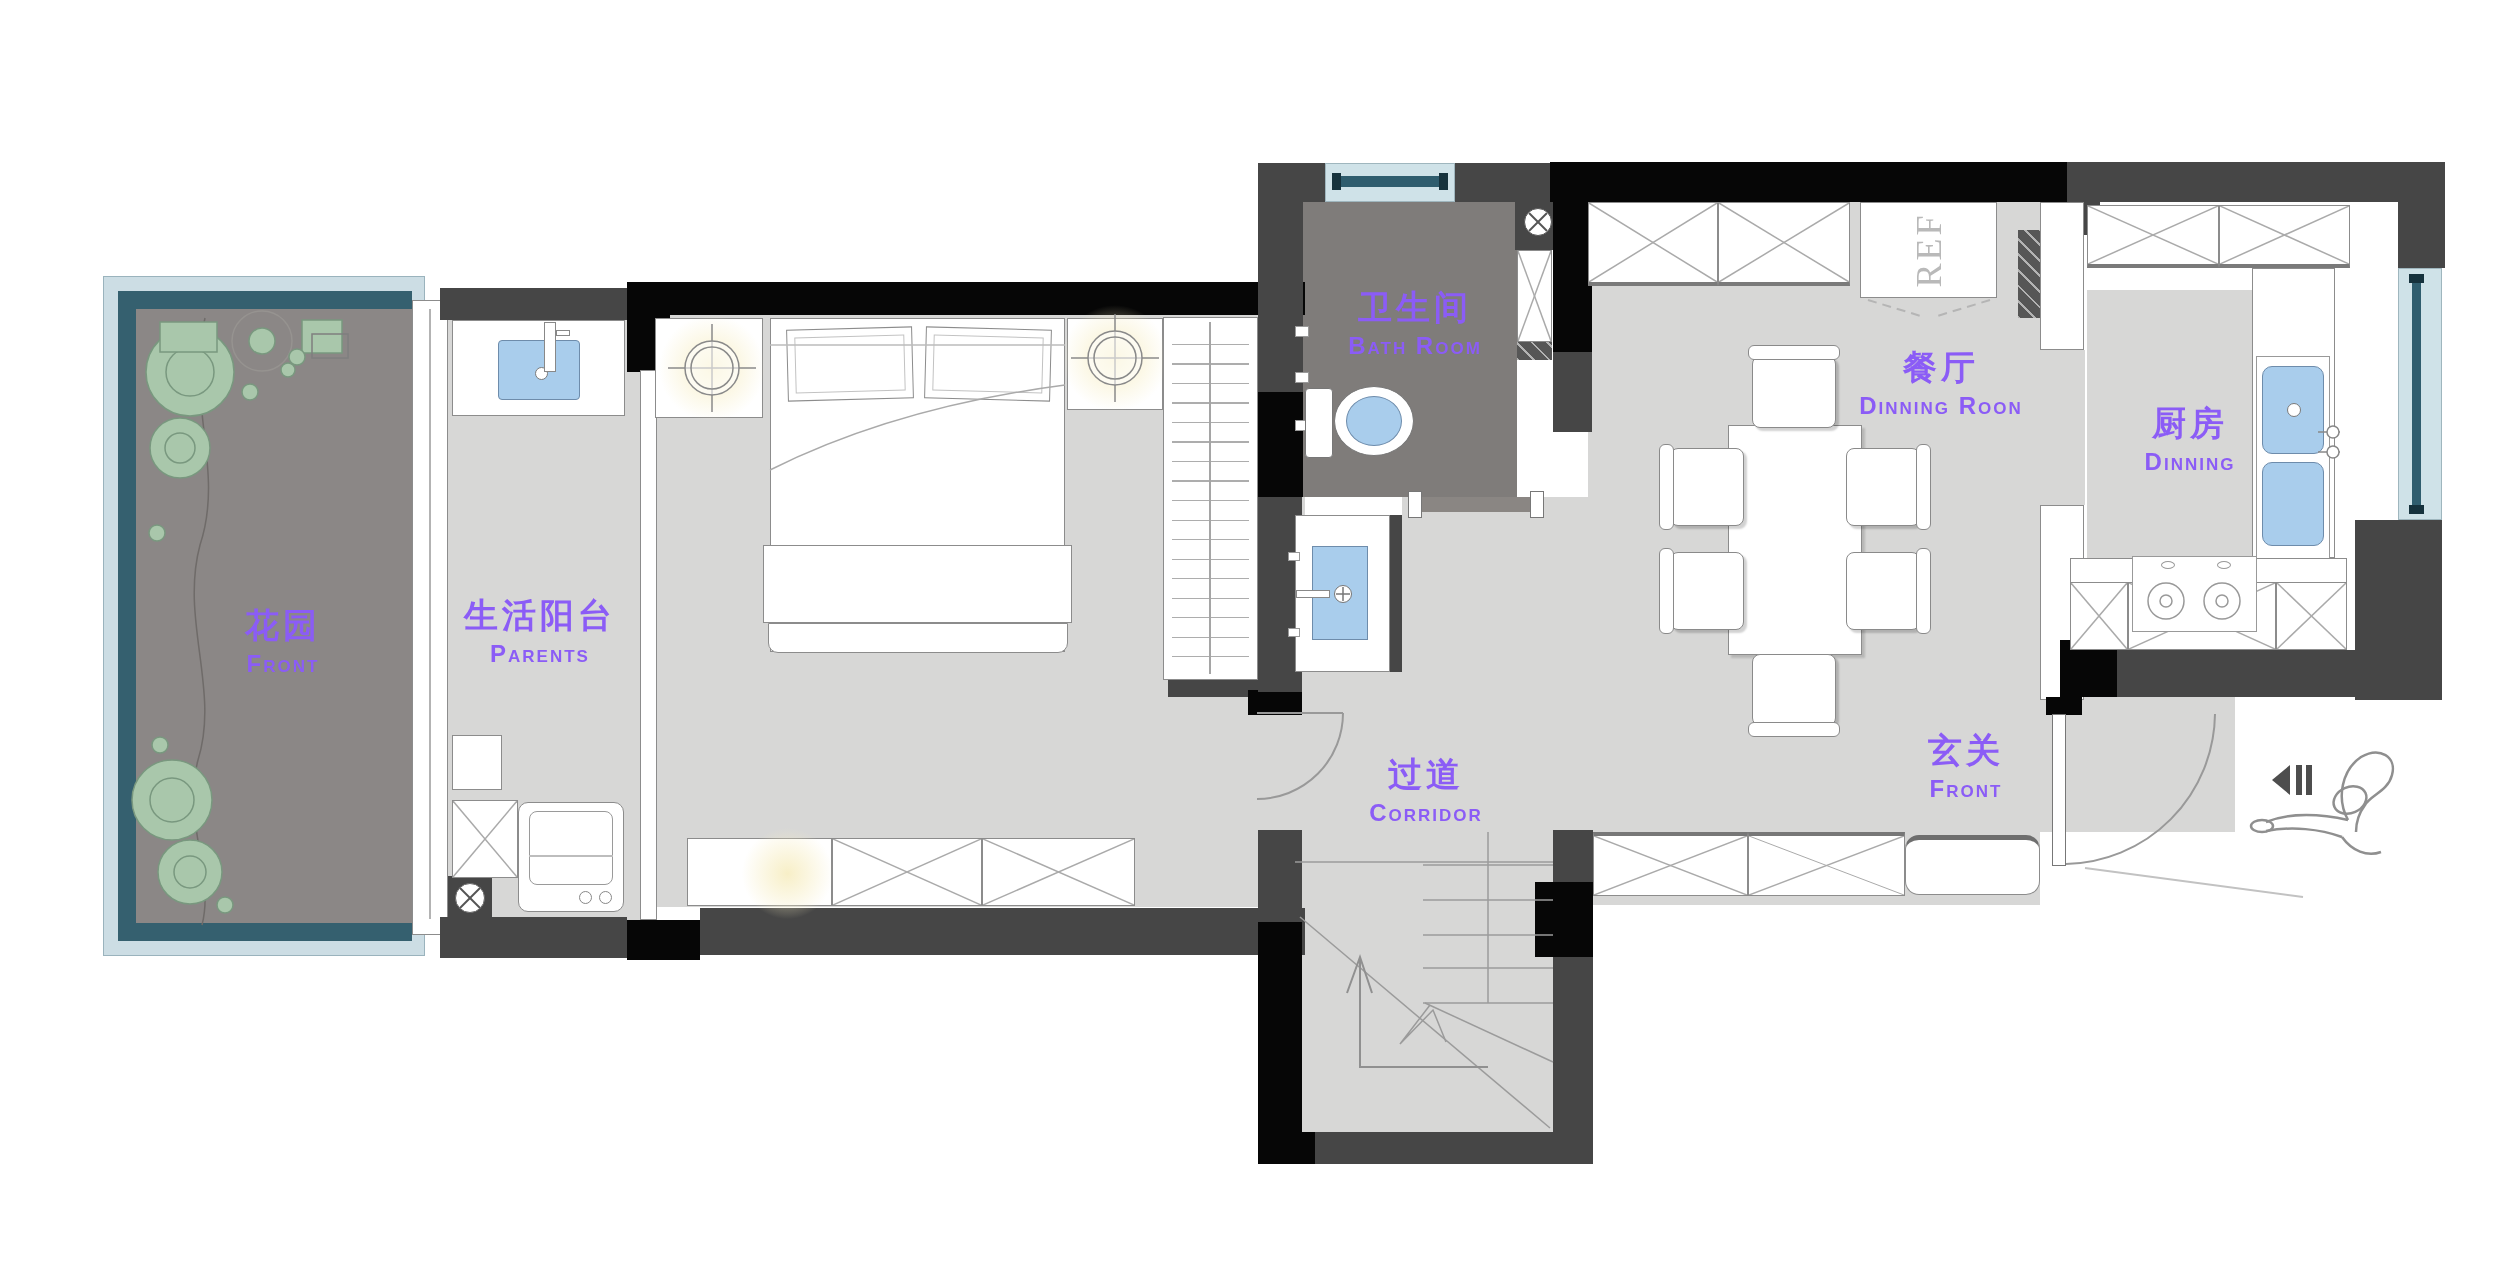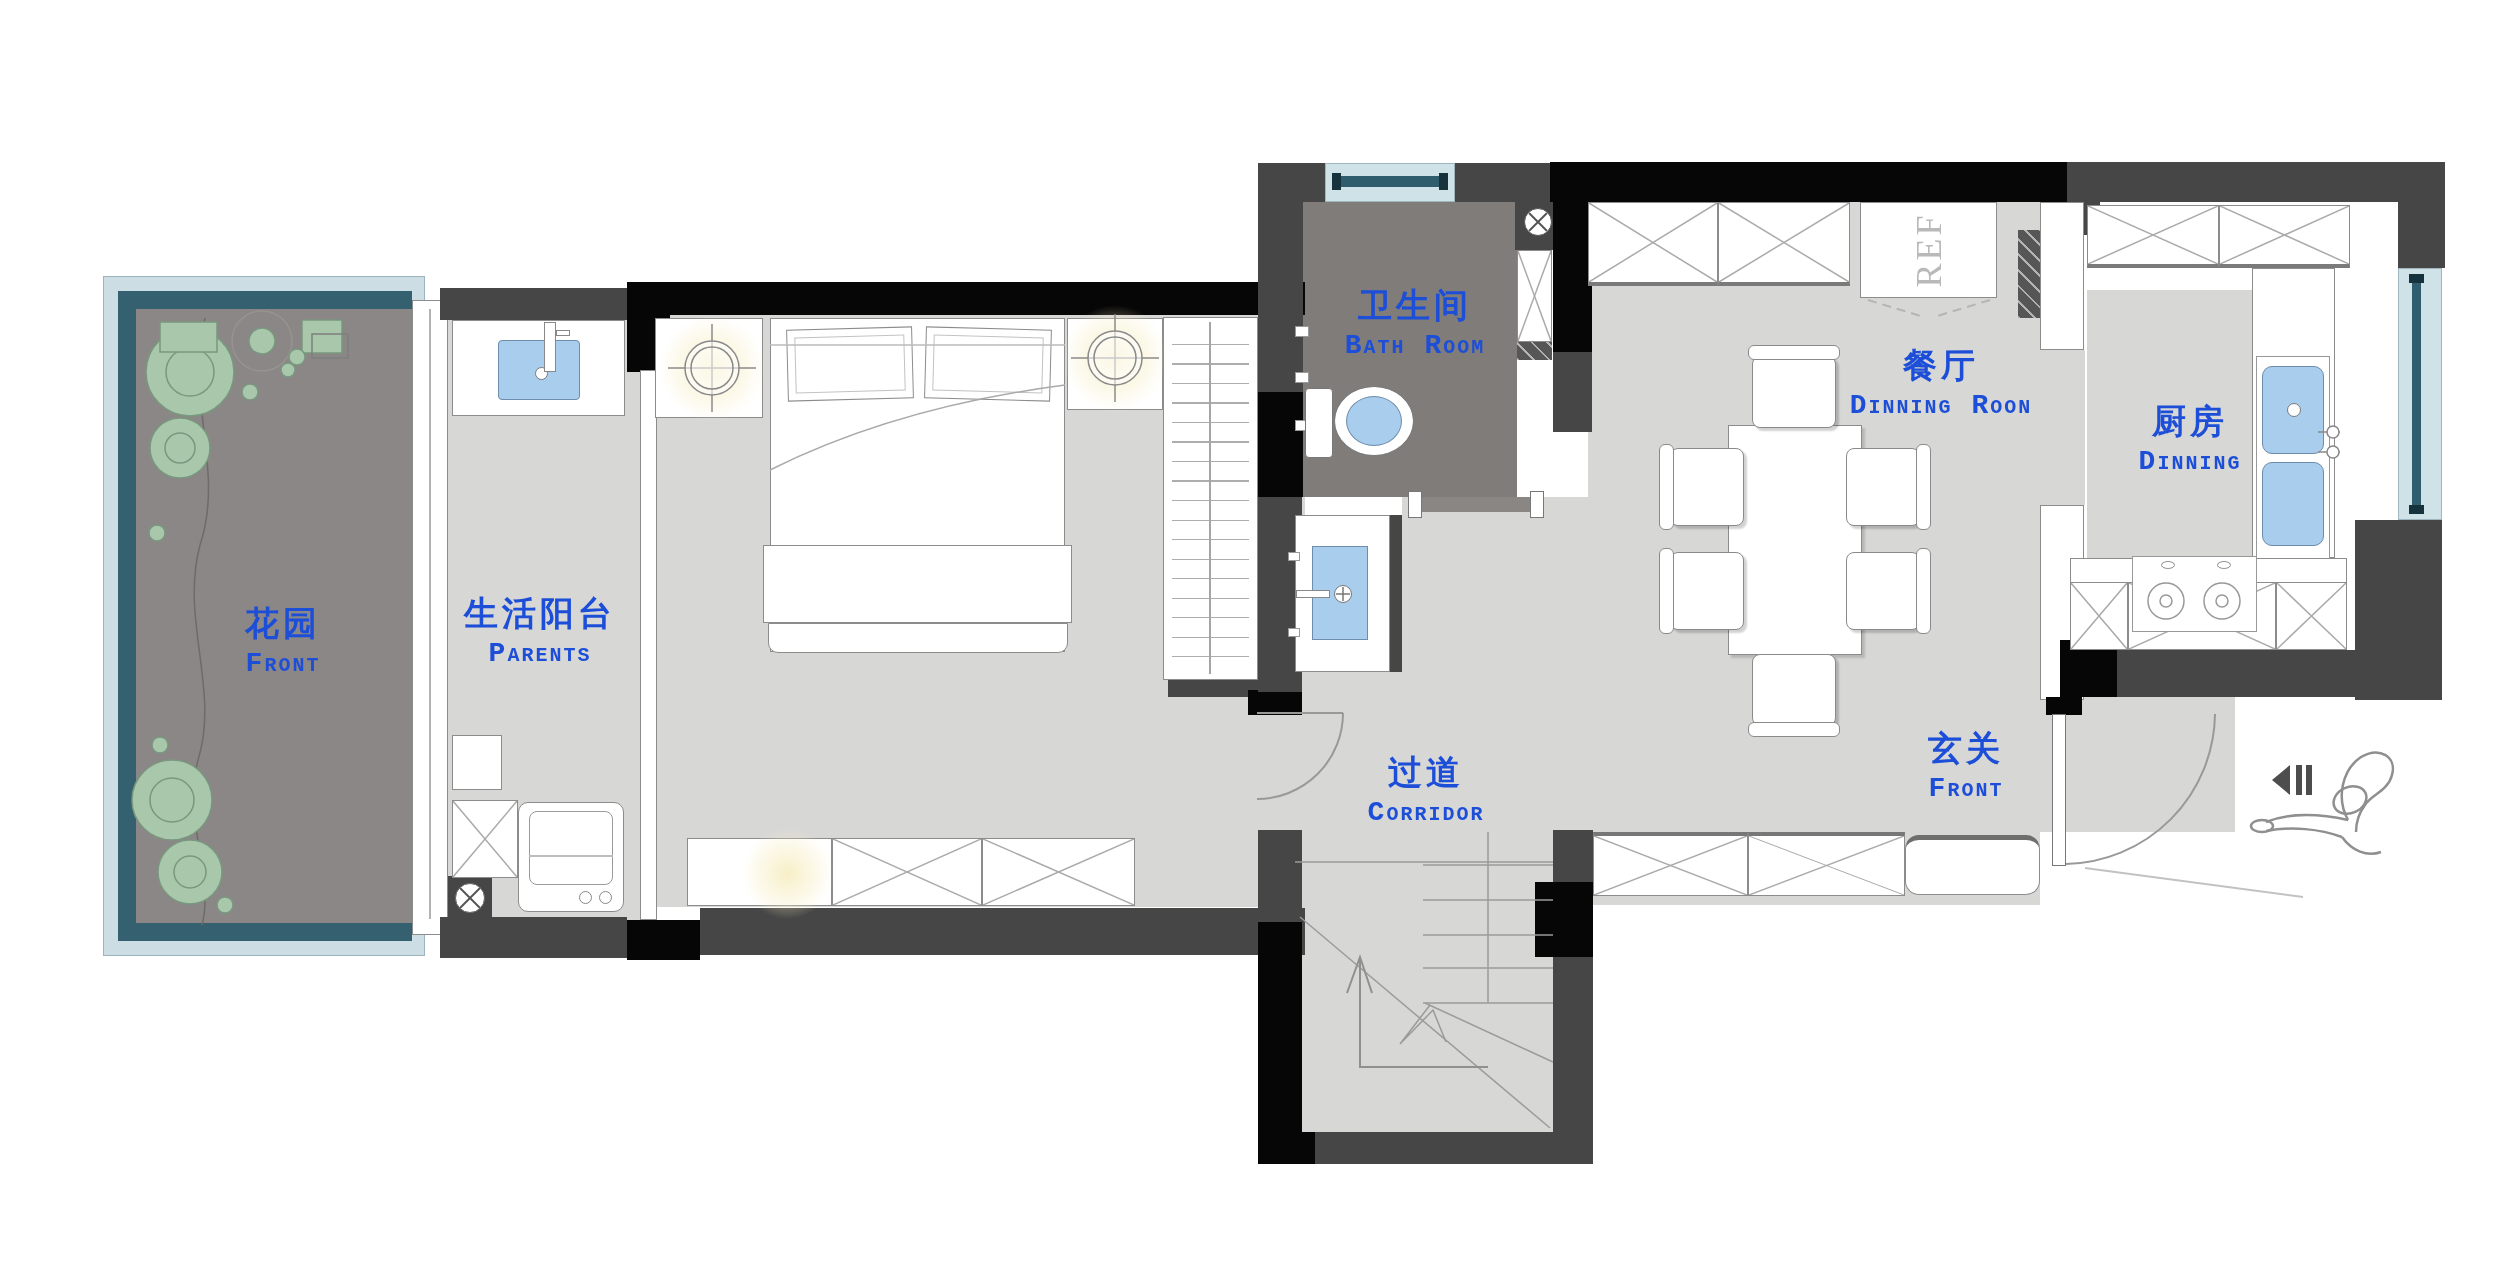--- a/index.html
+++ b/index.html
@@ -9,23 +9,23 @@
   .wb{background:#060606;}
   .wg{background:#464646;}
   .fl{background:#d7d7d6;}
   .fd{background:#7f7c7a;}
   .fgar{background:#8b8786;}
   .win{background:#cfe2e8;border:1px solid #9fb6be;}
   .furn{background:#fff;border:1.5px solid #8c8c8c;}
   .furn svg{position:absolute;inset:0;width:100%;height:100%;}
   .hatch{background:#565656 repeating-linear-gradient(45deg,rgba(255,255,255,.55) 0 2px,transparent 2px 11px);}
   .glow{background:radial-gradient(circle,rgba(247,238,196,.95) 0%,rgba(247,238,196,0) 68%);border-radius:50%;pointer-events:none;}
-  .lbl{position:absolute;transform:translate(-50%,-50%);text-align:center;color:#1d4ed8;white-space:nowrap;z-index:40;}
+  .lbl{position:absolute;transform:translate(-50%,-50%);text-align:center;color:#8b5cf6;white-space:nowrap;z-index:40;}
   .lbl .zh{font-size:34px;font-weight:bold;letter-spacing:4px;font-family:"DejaVu Sans",sans-serif;}
-  .lbl .en{font-size:28px;font-weight:bold;font-family:Liberation Mono, monospace;font-variant:small-caps;letter-spacing:2px;margin-top:1px;}
+  .lbl .en{font-size:24px;font-weight:bold;font-family:Liberation Sans, sans-serif;font-variant:small-caps;letter-spacing:2px;margin-top:1px;}
   .chair{position:absolute;box-sizing:border-box;background:#fff;border:1.5px solid #8a8a8a;border-radius:8px;box-shadow:3px 3px 2px rgba(0,0,0,.18);}
   .chair .back{position:absolute;box-sizing:border-box;background:#fff;border:1.5px solid #8a8a8a;border-radius:6px;}
   .ovl{position:absolute;left:0;top:0;width:2500px;height:1273px;z-index:30;pointer-events:none;}
   .z1{z-index:1}.z2{z-index:2}.z3{z-index:3}.z4{z-index:4}
 </style>
 </head>
 <body>
 
 <div id="plan">
 

